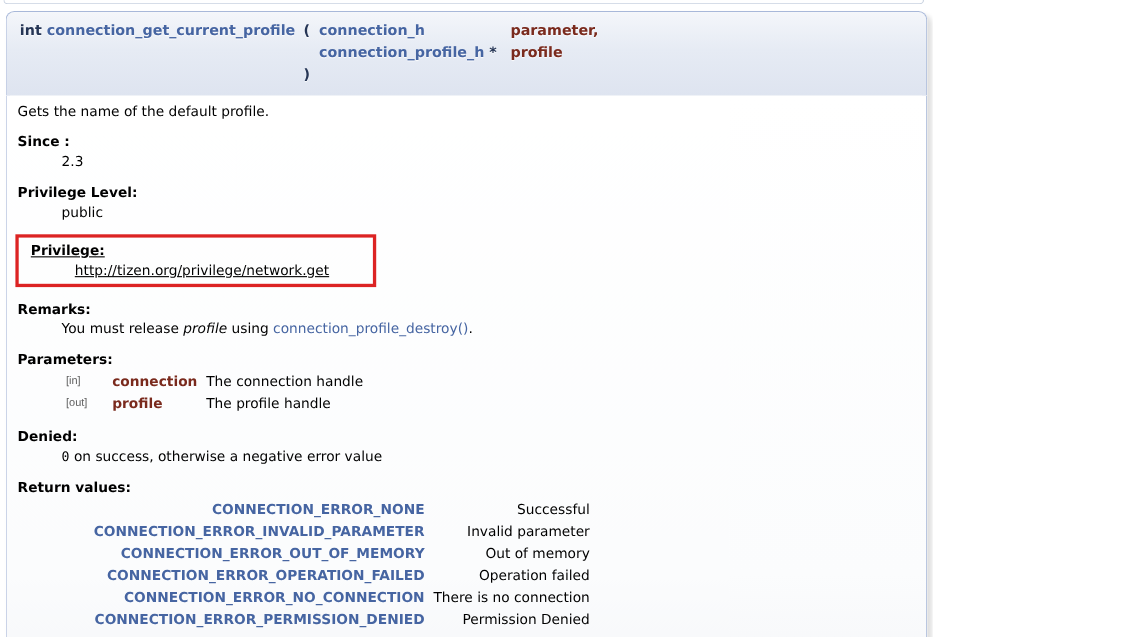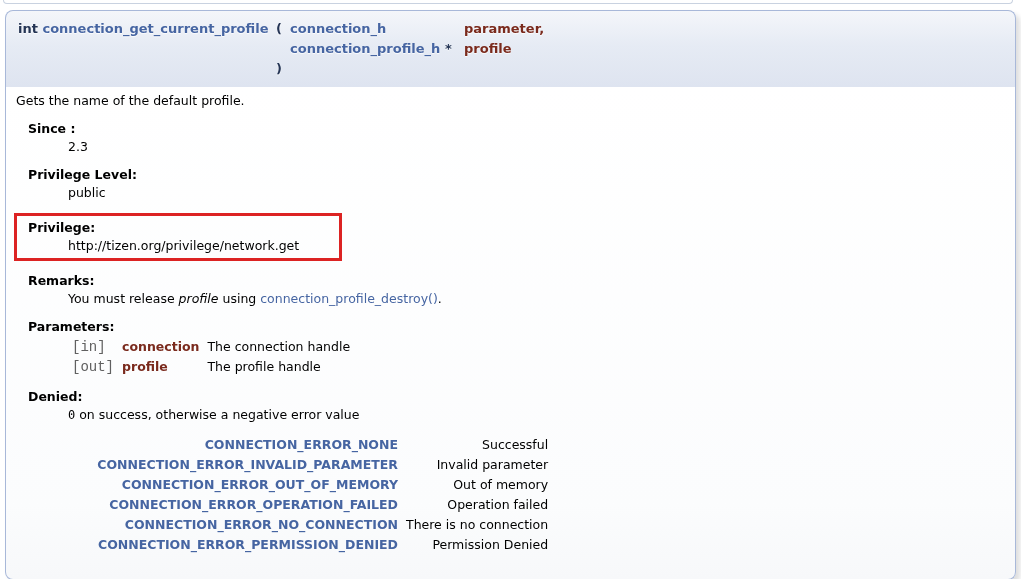--- a/index.html
+++ b/index.html
@@ -7,21 +7,21 @@
     --sig-dark:#253555;
     --param:#7A2A1D;
     --box-border:#A8B8D9;
     --hl-red:#DC2323;
     --dir-gray:#606060;
   }
   *{box-sizing:border-box;}
   html,body{margin:0;padding:0;background:#ffffff;
     font-family:"DejaVu Sans","Liberation Sans",sans-serif;
     font-size:12.5px;color:#000;line-height:1.28;}
-  .page{width:1021px;height:579px;overflow:hidden;}
+  .page{width:848px;height:579px;overflow:hidden;}
 
   
   .prev-edge{height:4px;margin:0 8px 6px 3px;
     border-left:1px solid #C9D2E0;border-right:1px solid #C9D2E0;border-bottom:1px solid #C9D2E0;
     border-radius:0 0 8px 8px;background:#fff;}
 
   .memitem{margin:0 5px;border-radius:8px;box-shadow:4px 4px 5px rgba(0,0,0,0.13);}
 
   .memproto{border:1px solid var(--box-border);border-bottom:none;
     border-radius:8px 8px 0 0;
@@ -36,32 +36,32 @@
   .lnk{color:var(--link);cursor:pointer;text-decoration:none;}
   .dark{color:var(--sig-dark);}
   .pname{color:var(--param);}
 
   .memdoc{border:1px solid var(--box-border);border-top:none;
     border-radius:0 0 8px 8px;
     background:linear-gradient(to bottom,#FFFFFF 0%,#FBFCFD 85%,#F7F8FA 100%);
     padding:6px 10px 12px 10px;}
 
   .desc{margin:0 0 10px 0;}
-  dl{margin:12px 0 12px 12px;}
+  dl{margin:12px 0 12px 0;}
   dt{font-weight:bold;margin:0;}
   dd{margin:2px 0 0 40px;}
 
   dl.privilege-box{border:3px solid var(--hl-red);width:328px;
-    margin:7px 0 6px -2px;padding:4px 8px 4px 11px;}
+    margin:7px 0 6px -2px;padding:4px 8px 4px 11px;text-decoration:underline;}
   dl.privilege-box dt{margin-top:0;}
 
   table.params{border-collapse:collapse;margin-top:2px;}
   table.params td{padding:2px 4px;vertical-align:top;line-height:16px;}
-  td.pdir{font-family:Liberation Mono, monospace;
-    font-size:14px;color:var(--dir-gray);min-width:42px;}
+  td.pdir{font-family:Liberation Sans, sans-serif;
+    font-size:10px;color:var(--dir-gray);min-width:42px;}
   td.pnm{font-weight:bold;color:var(--param);min-width:80px;}
 
   table.retvals{border-collapse:collapse;margin-top:2px;}
   table.retvals td{padding:2px 4px;vertical-align:top;line-height:16px;text-align:right;}
   td.rname{min-width:334px;}
   td.rname .lnk{font-weight:bold;}
 
   code.zero{font-family:"DejaVu Sans Mono","Liberation Mono",monospace;font-size:12px;}
   em{font-style:italic;}
   .remark-link{font-weight:normal;color:var(--link);cursor:pointer;}
@@ -143,20 +143,21 @@
             </table>
         </dd>
       </dl>
 
       <dl>
         <dt>Denied:</dt>
         <dd><code class="zero">0</code><span> on success, otherwise a negative error value</span></dd>
       </dl>
 
       <dl>
+        <dt>Return values:</dt>
         <dd>
           <table class="retvals">
             <tbody>
                 <tr>
               <td class="rname"><a class="lnk">CONNECTION_ERROR_NONE</a></td>
               <td>Successful</td>
             </tr>
             <tr>
               <td class="rname"><a class="lnk">CONNECTION_ERROR_INVALID_PARAMETER</a></td>
               <td>Invalid parameter</td>

